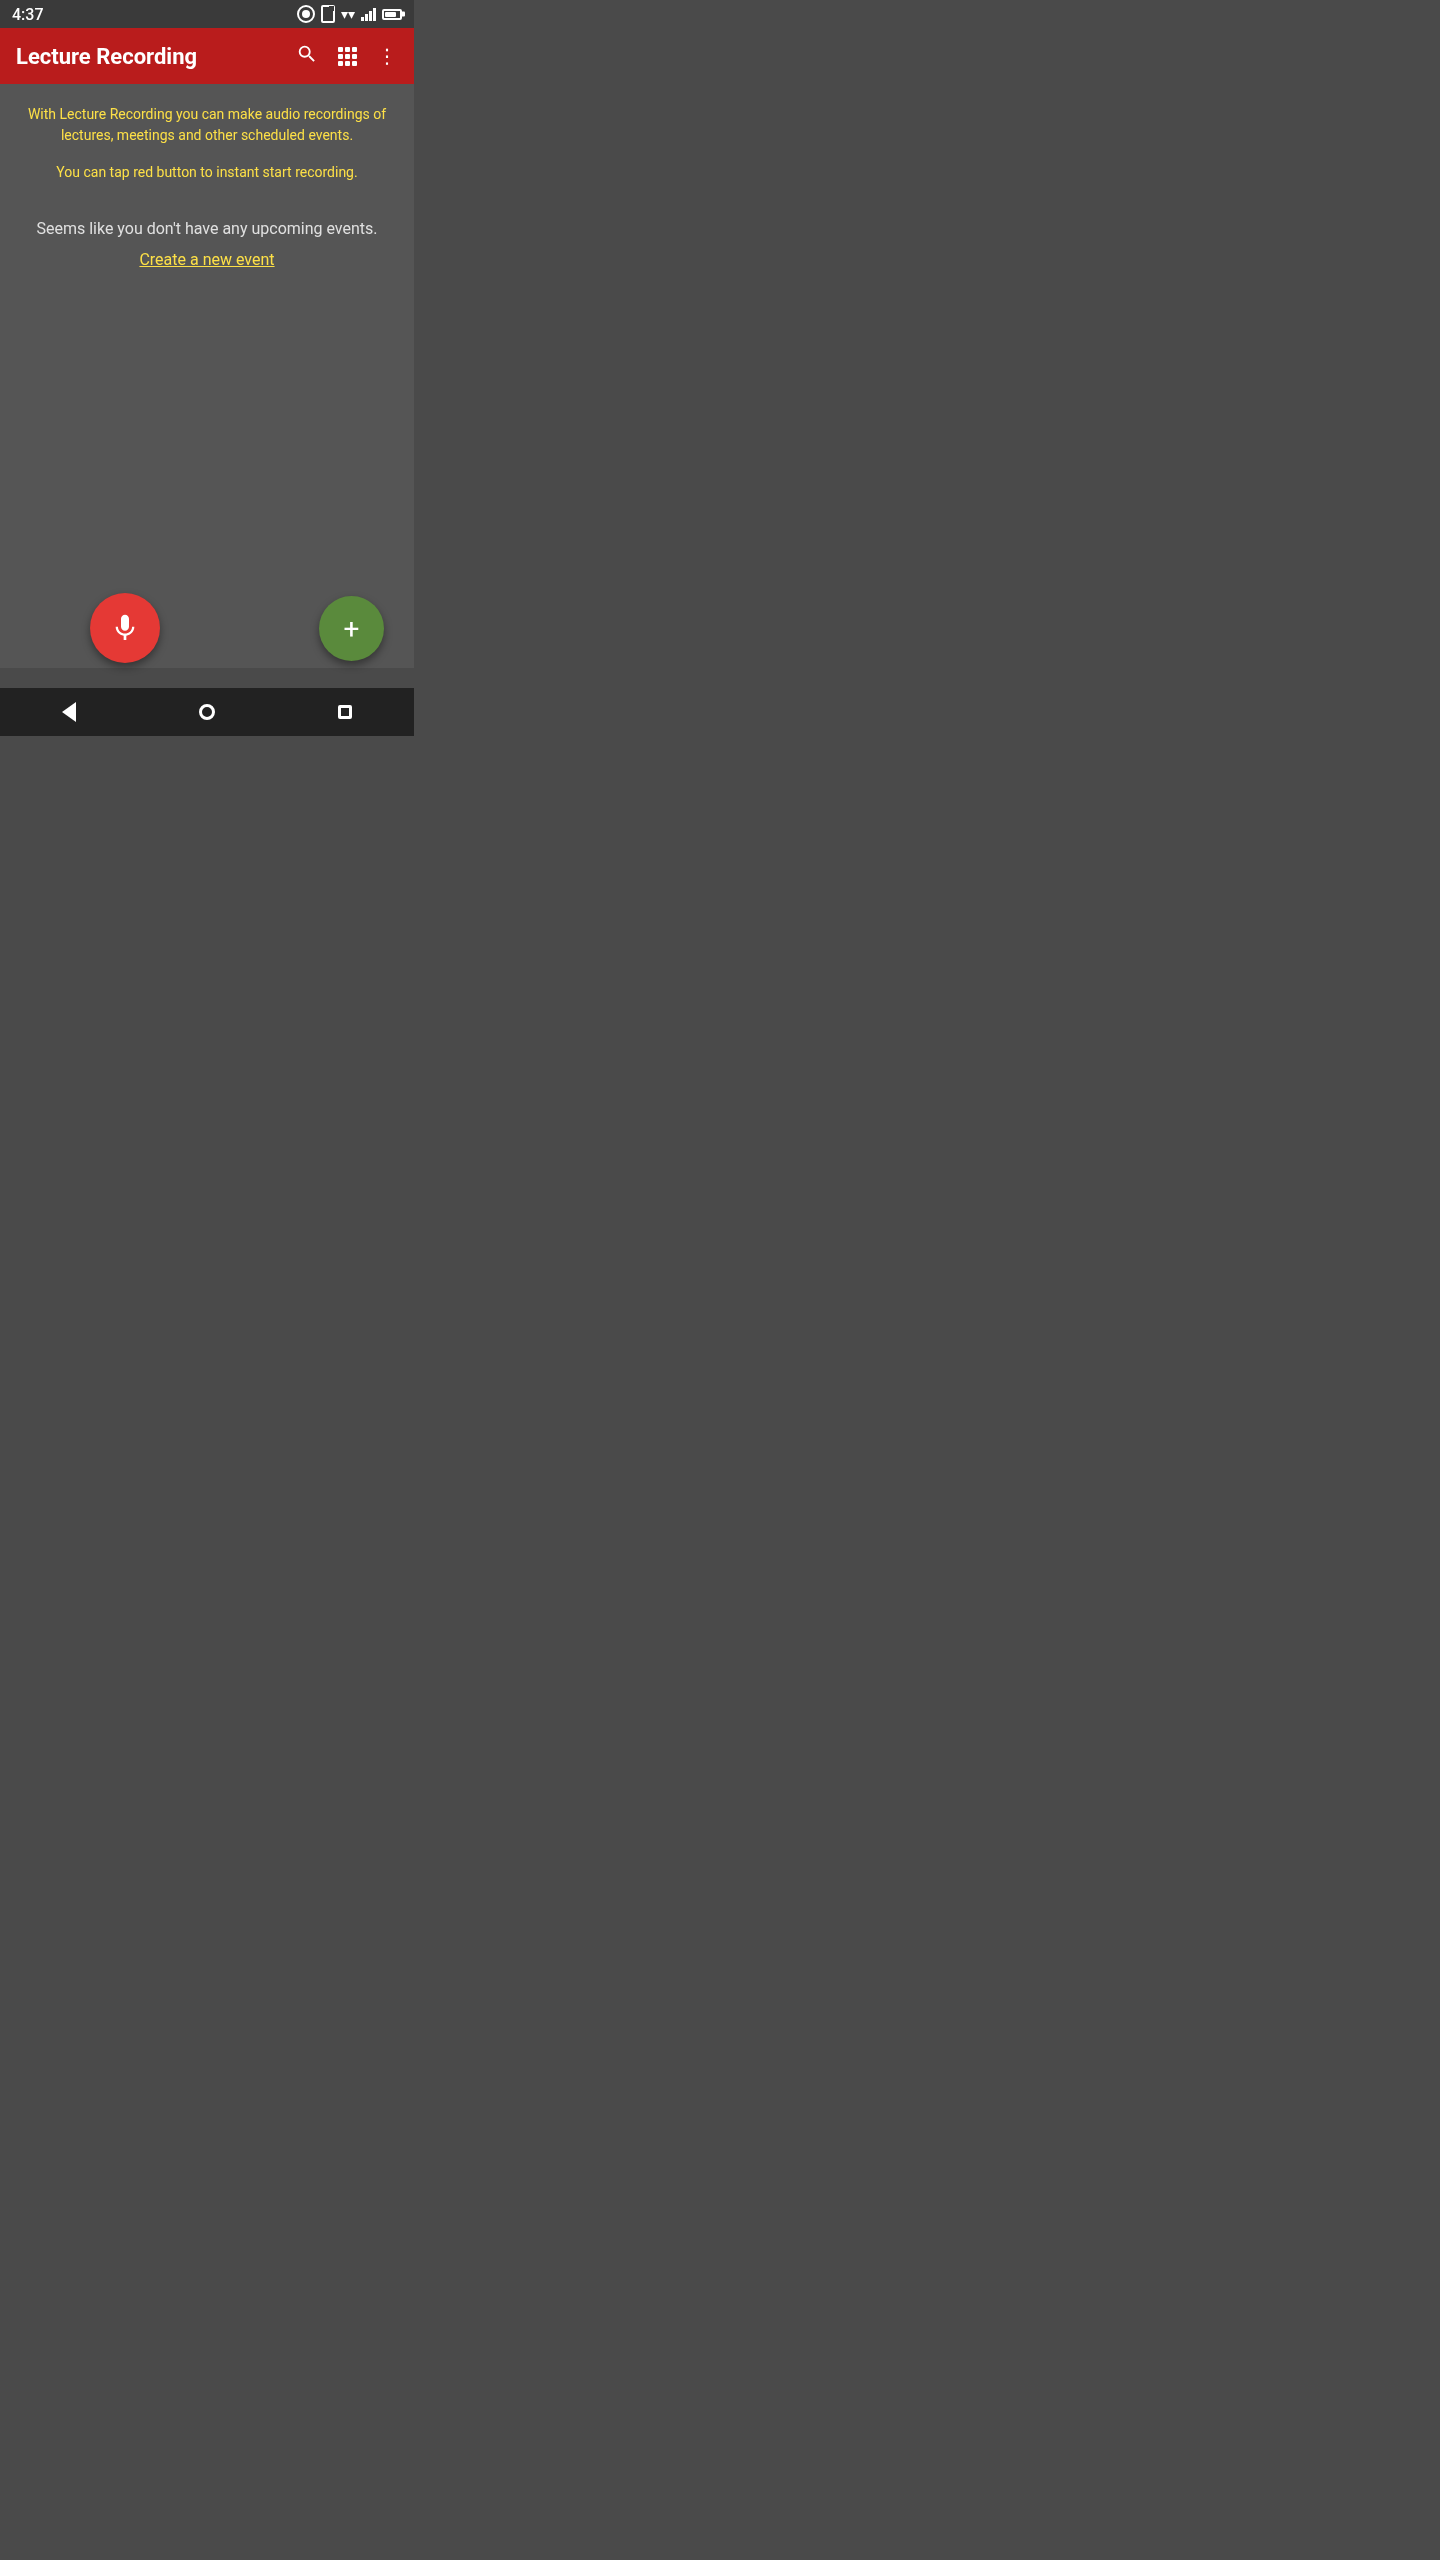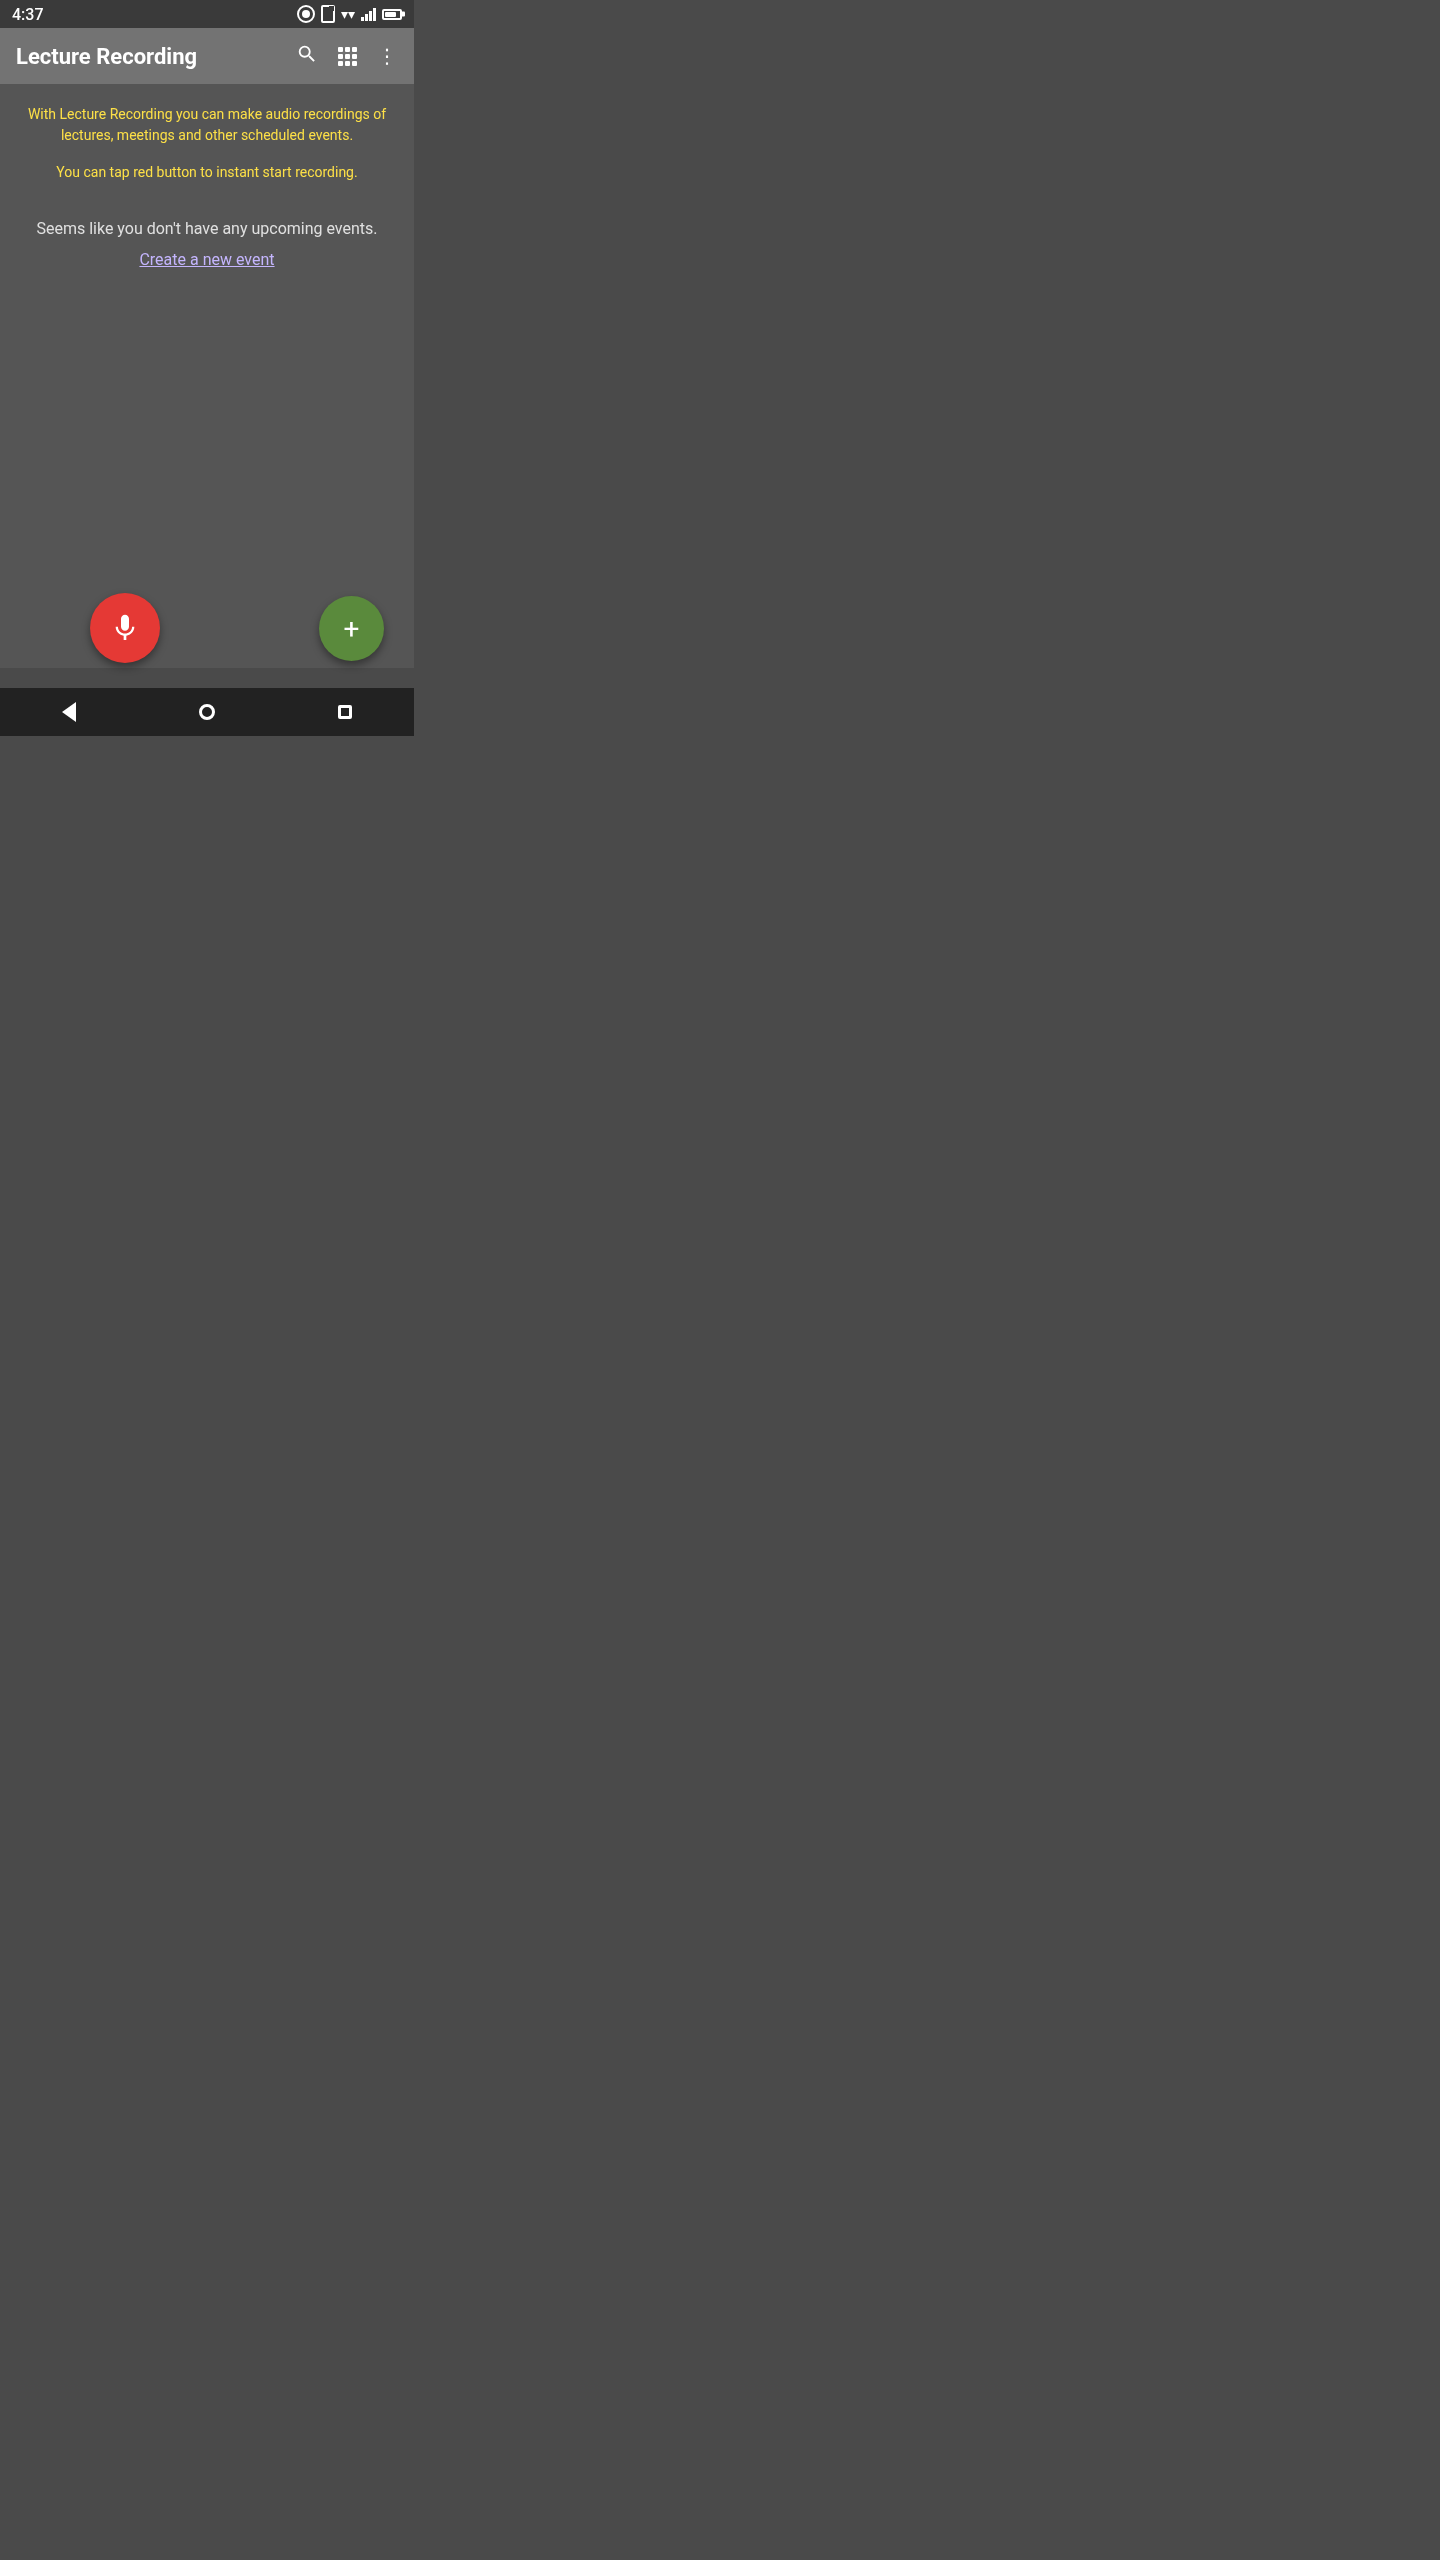--- a/index.html
+++ b/index.html
@@ -34,21 +34,21 @@
     }
 
     .status-icons {
       display: flex;
       align-items: center;
       gap: 6px;
     }
 
     
     .app-bar {
-      background: #737373;
+      background: #b91c1c;
       height: 56px;
       display: flex;
       align-items: center;
       padding: 0 16px;
       justify-content: space-between;
     }
 
     .app-title {
       color: white;
       font-size: 22px;
@@ -91,21 +91,21 @@
       text-align: center;
     }
 
     .empty-state-text {
       color: #e0e0e0;
       font-size: 16px;
       margin-bottom: 12px;
     }
 
     .create-event-link {
-      color: #c4b5fd;
+      color: #fde047;
       font-size: 16px;
       text-decoration: underline;
       cursor: pointer;
       text-align: right;
     }
 
     
     .fab-area {
       position: absolute;
       bottom: 68px;

